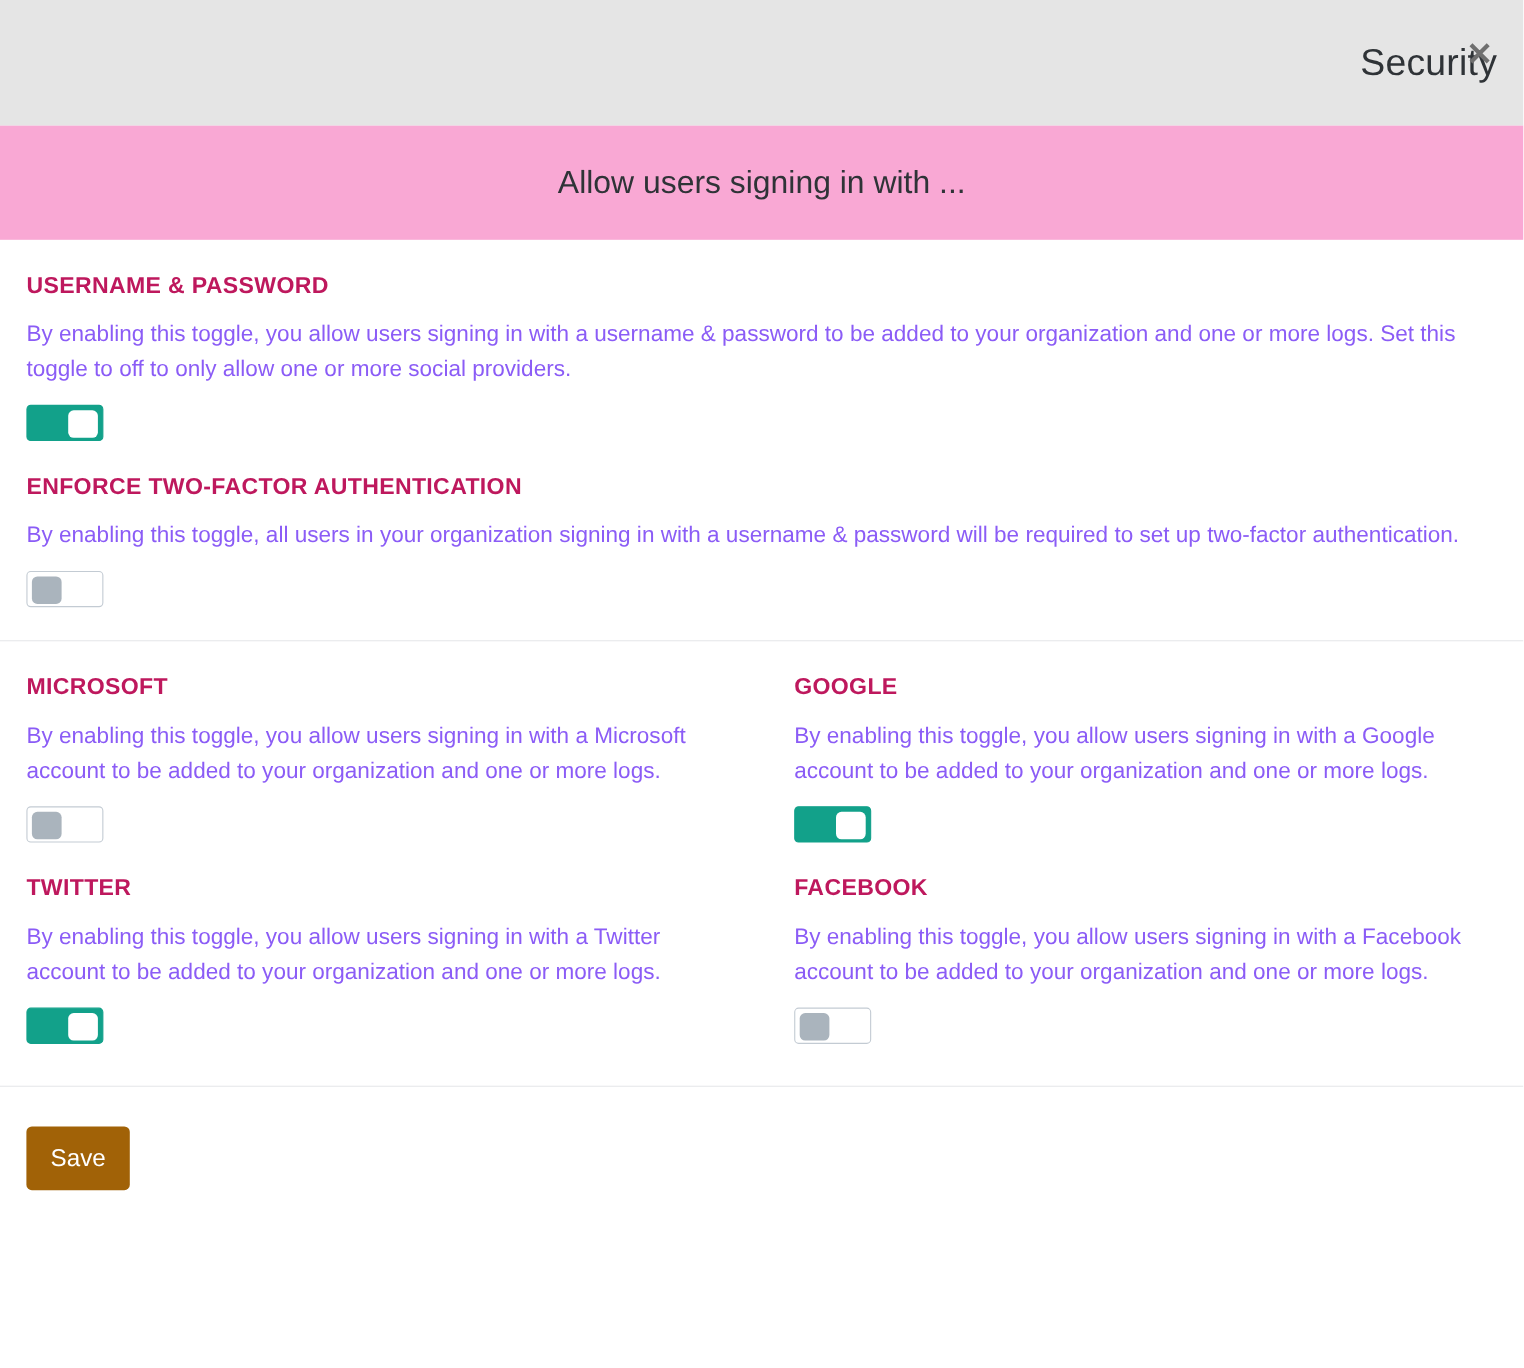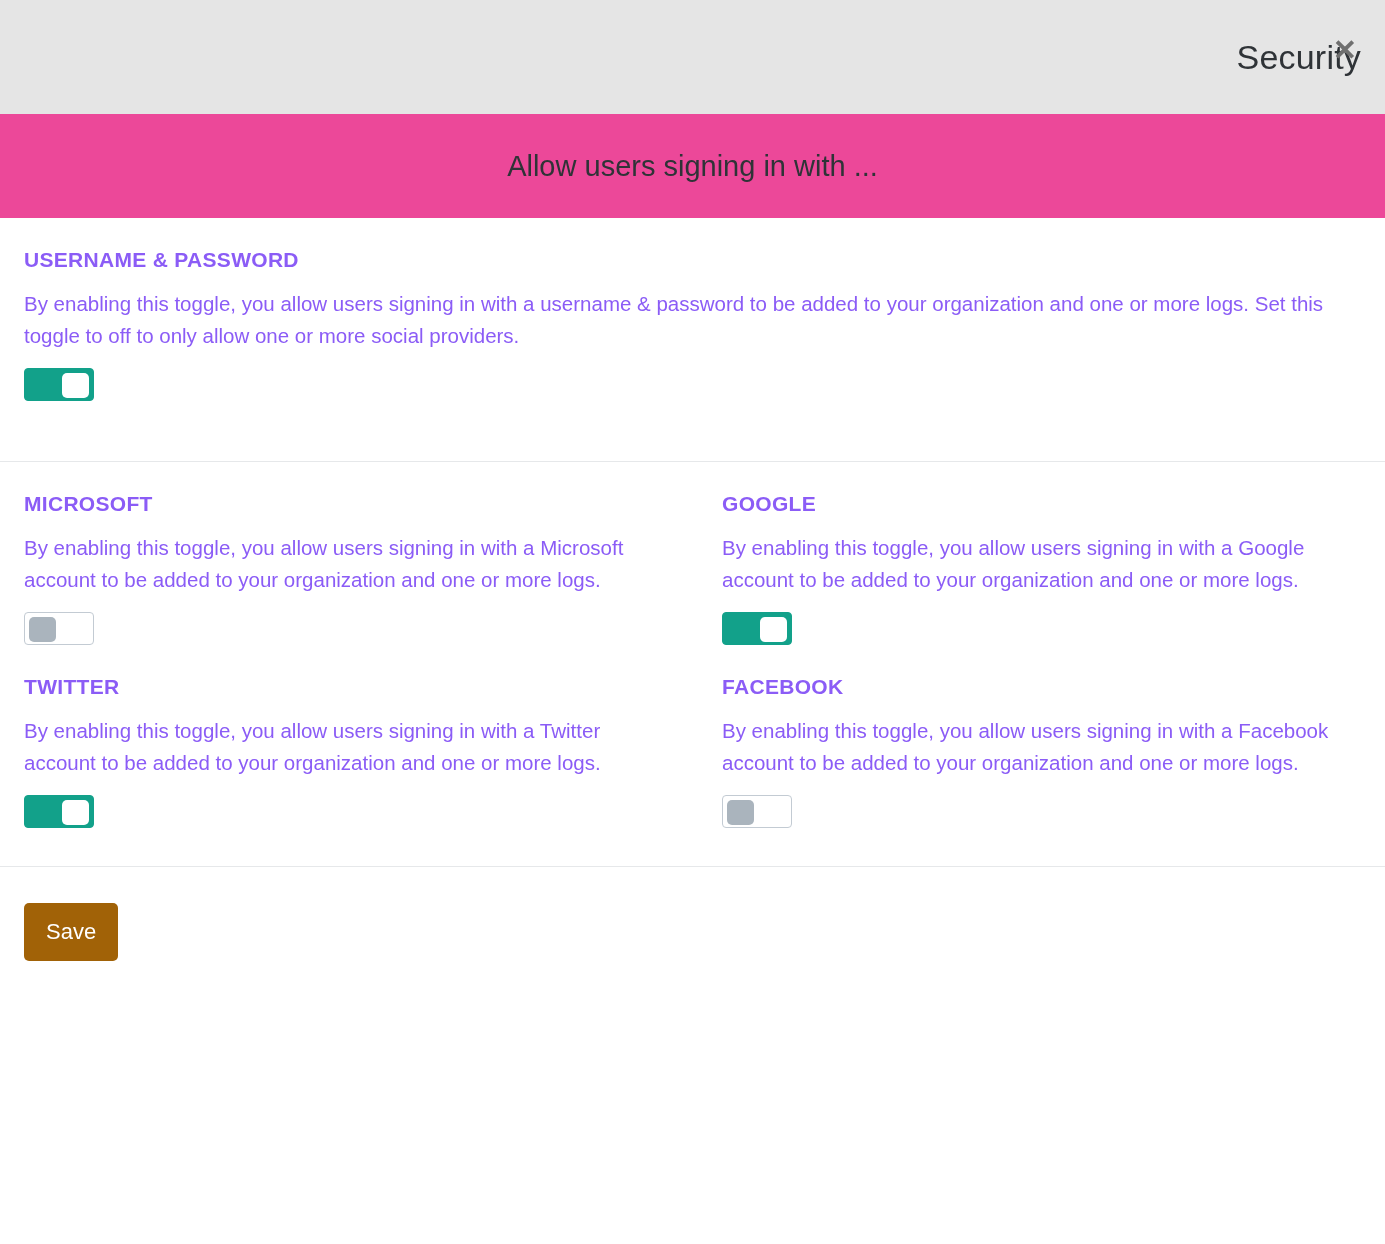--- a/index.html
+++ b/index.html
@@ -48,21 +48,21 @@
     cursor: pointer;
     background: none;
     border: none;
     line-height: 1;
     padding: 0;
   }
 
   
   .banner {
     height: 104px;
-    background: #ec4899;
+    background: #f9a8d4;
     display: flex;
     align-items: center;
     justify-content: center;
   }
   .banner-text {
     font-size: 29px;
     font-weight: 400;
     color: #2f3337;
   }
 
@@ -74,21 +74,21 @@
   .section-block {
     padding-top: 30px;
   }
   .section-block.first {
     padding-top: 30px;
   }
 
   .field-label {
     font-size: 21px;
     font-weight: 700;
-    color: #8b5cf6;
+    color: #be185d;
     letter-spacing: 0.3px;
     margin: 0 0 16px 0;
     text-transform: none;
   }
   .field-desc {
     font-size: 20.5px;
     line-height: 1.56;
     color: #8b5cf6;
     margin: 0 0 16px 0;
     font-weight: 400;
@@ -185,20 +185,27 @@
   <div class="section-block first">
     <div class="field-label">USERNAME &amp; PASSWORD</div>
     <p class="field-desc">By enabling this toggle, you allow users signing in with a username &amp; password to be added to your organization and one or more logs. Set this toggle to off to only allow one or more social providers.</p>
     <div class="toggle on" role="switch" aria-checked="true">
       <span class="knob"></span>
     </div>
   </div>
 
   <div class="spacer-30"></div>
 
+  <div>
+    <div class="field-label">ENFORCE TWO-FACTOR AUTHENTICATION</div>
+    <p class="field-desc">By enabling this toggle, all users in your organization signing in with a username &amp; password will be required to set up two-factor authentication.</p>
+    <div class="toggle off" role="switch" aria-checked="false">
+      <span class="knob"></span>
+    </div>
+  </div>
 
   <div class="spacer-30"></div>
 </div>
 
 <hr class="divider-full">
 
 <div class="modal-body">
 
   <div class="two-col">
     <div class="col">

